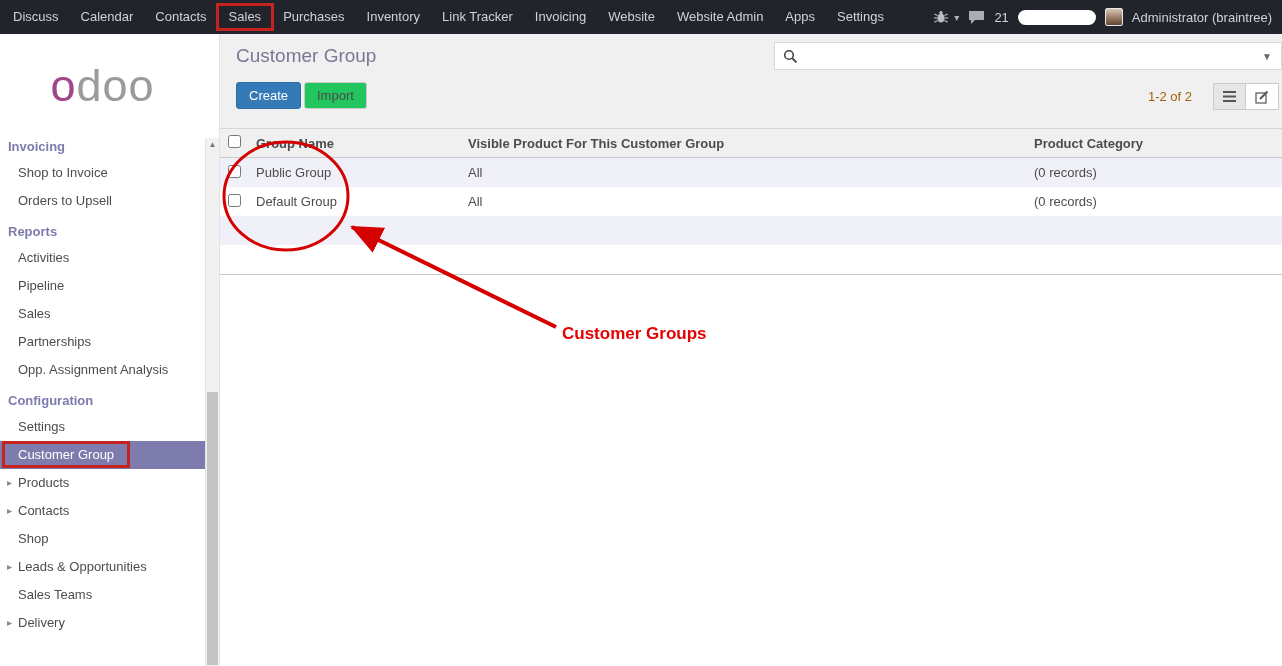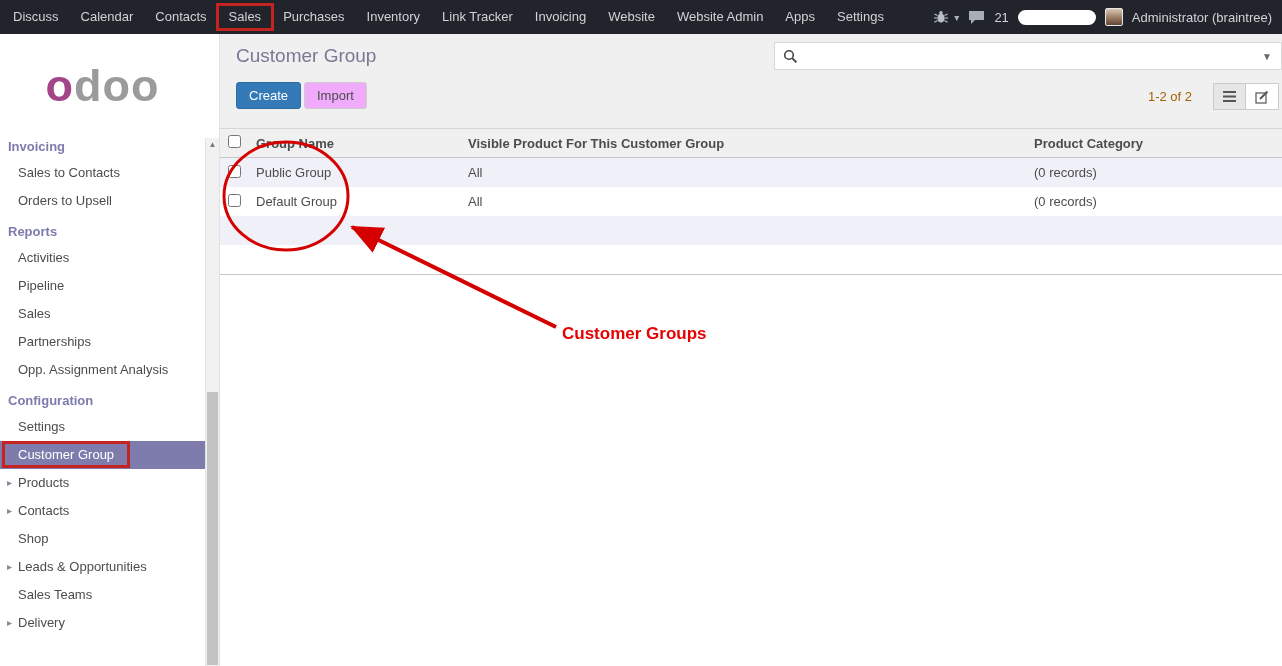--- a/index.html
+++ b/index.html
@@ -37,21 +37,21 @@
     background:linear-gradient(180deg,#d8c7b6 0%,#9a7a63 55%,#5f4534 100%);
     border:1px solid #e8e8e8;
   }
   .user-name { white-space:nowrap; }
 
   
   .sidebar {
     position:absolute; top:34px; left:0; width:220px; bottom:0;
     background:#ffffff; border-right:1px solid #e2e2e2;
   }
-  .logo { text-align:center; padding:26px 14px 18px 0; font-size:45px; font-weight:bold; letter-spacing:1px; color:#9b9b9b; }
+  .logo { text-align:center; padding:26px 14px 18px 0; font-size:45px; font-weight:normal; letter-spacing:1px; color:#9b9b9b; }
   .logo .o1 { color:#a24689; }
   .side-section-title { color:#7c7bad; font-weight:bold; padding:9px 0 5px 8px; }
   .side-item {
     position:relative; height:28px; line-height:28px; padding-left:18px;
     color:#4c4c4c; cursor:pointer; width:206px; white-space:nowrap;
   }
   .side-item .tri {
     position:absolute; left:7px; top:0; font-size:10px; color:#8a8798;
   }
   .side-item.active { background:#7d7cad; color:#ffffff; }
@@ -75,21 +75,21 @@
     background:#ffffff; border:1px solid #d8d8d8; display:flex; align-items:center;
   }
   .searchbox svg { margin-left:8px; flex:0 0 auto; }
   .search-input {
     border:none; outline:none; flex:1; height:24px; margin-left:4px;
     font-family:"Liberation Sans",sans-serif; font-size:13px; background:transparent;
   }
   .search-caret-btn { font-size:10px; color:#666; padding:0 9px; cursor:pointer; }
   .btn {
     display:inline-block; font-size:13px; border-radius:3px; cursor:pointer;
-    padding:5px 12px; border:1px solid #cccccc; background:#f0abfc; color:#4c4c4c;
+    padding:5px 12px; border:1px solid #cccccc; background:#22c55e; color:#4c4c4c;
     font-family:"Liberation Sans",sans-serif;
   }
   .btn-primary { background:#337ab7; border-color:#2e6da4; color:#ffffff; }
   .btn-create { position:absolute; left:16px; top:48px; }
   .btn-import { position:absolute; left:84px; top:48px; }
   .pager-text { position:absolute; top:55px; right:90px; color:#a16207; }
   .view-switcher { position:absolute; top:49px; right:3px; display:flex; }
   .vs-btn {
     width:33px; height:27px; border:1px solid #cccccc; background:#ffffff;
     display:flex; align-items:center; justify-content:center; cursor:pointer;
@@ -166,21 +166,21 @@
       <span class="avatar"></span>
       <span class="user-name">Administrator (braintree)</span>
     </div>
   </div>
 
   <div class="sidebar">
     <div class="logo"><span class="o1">o</span><span>doo</span></div>
 
     <div class="side-section">
       <div class="side-section-title">Invoicing</div>
-      <div class="side-item">Sales to Contacts</div>
+      <div class="side-item">Shop to Invoice</div>
       <div class="side-item">Orders to Upsell</div>
     </div>
 
     <div class="side-section">
       <div class="side-section-title">Reports</div>
       <div class="side-item">Activities</div>
       <div class="side-item">Pipeline</div>
       <div class="side-item">Sales</div>
       <div class="side-item">Partnerships</div>
       <div class="side-item">Opp. Assignment Analysis</div>

